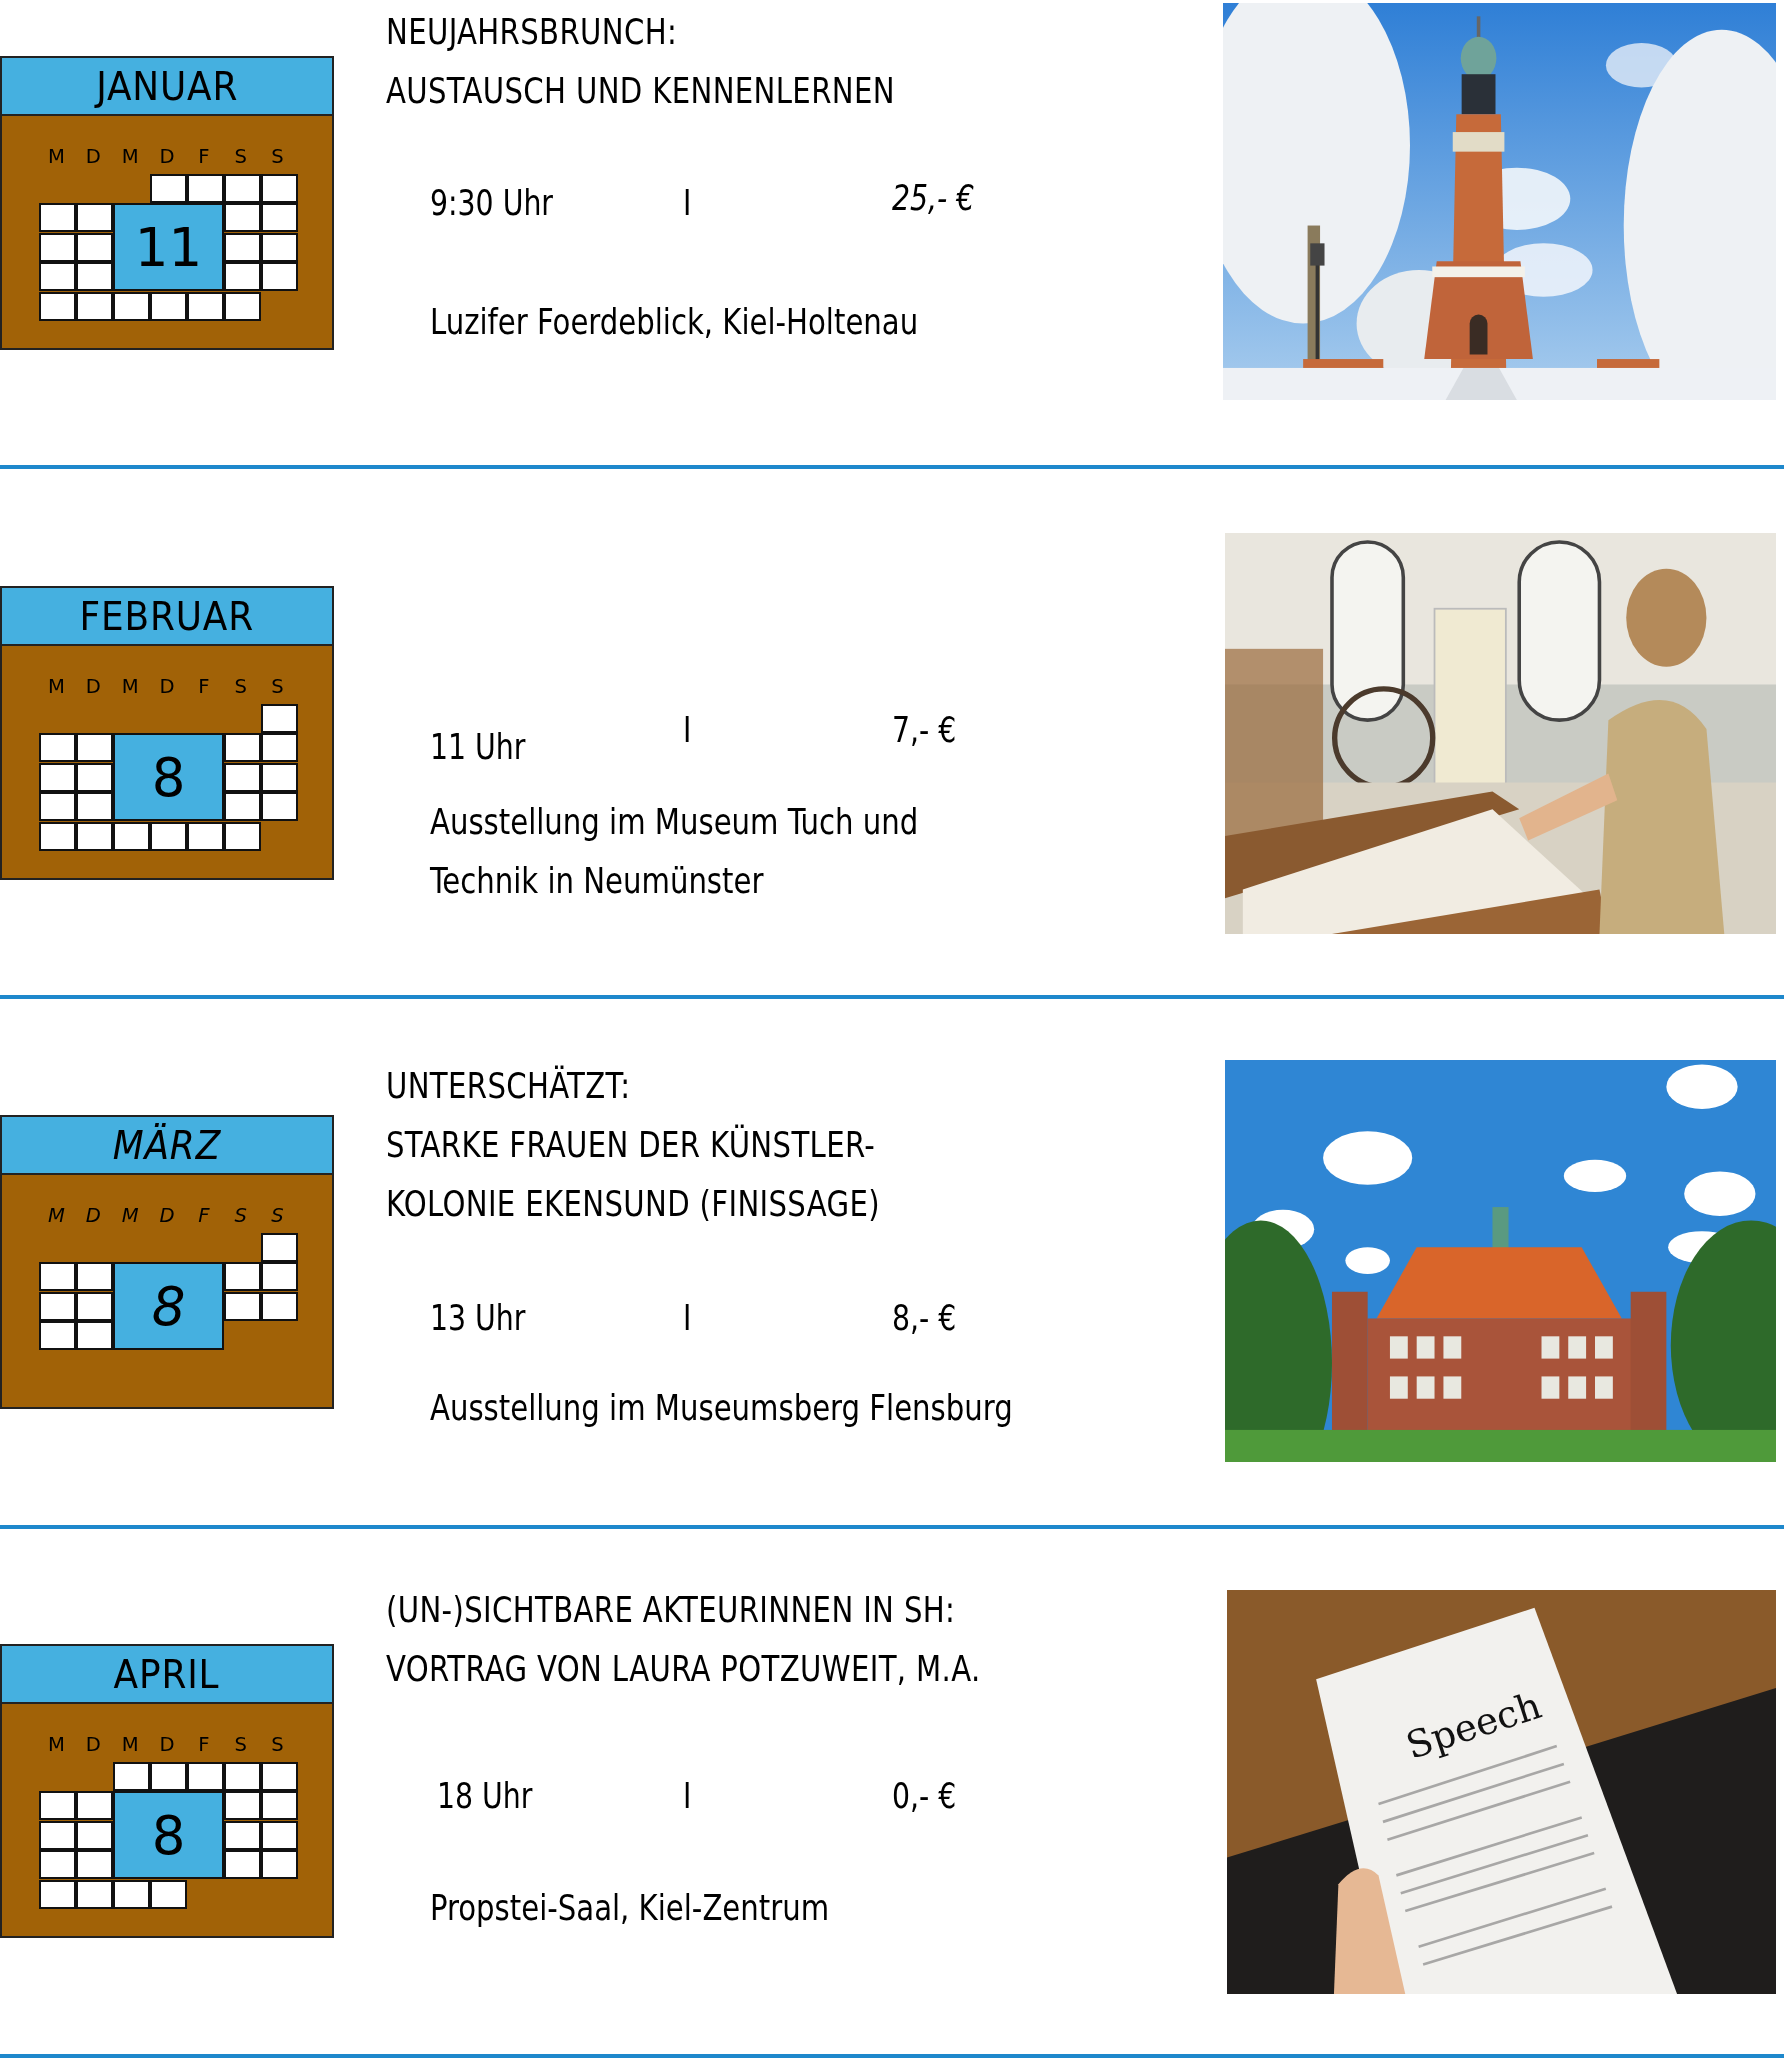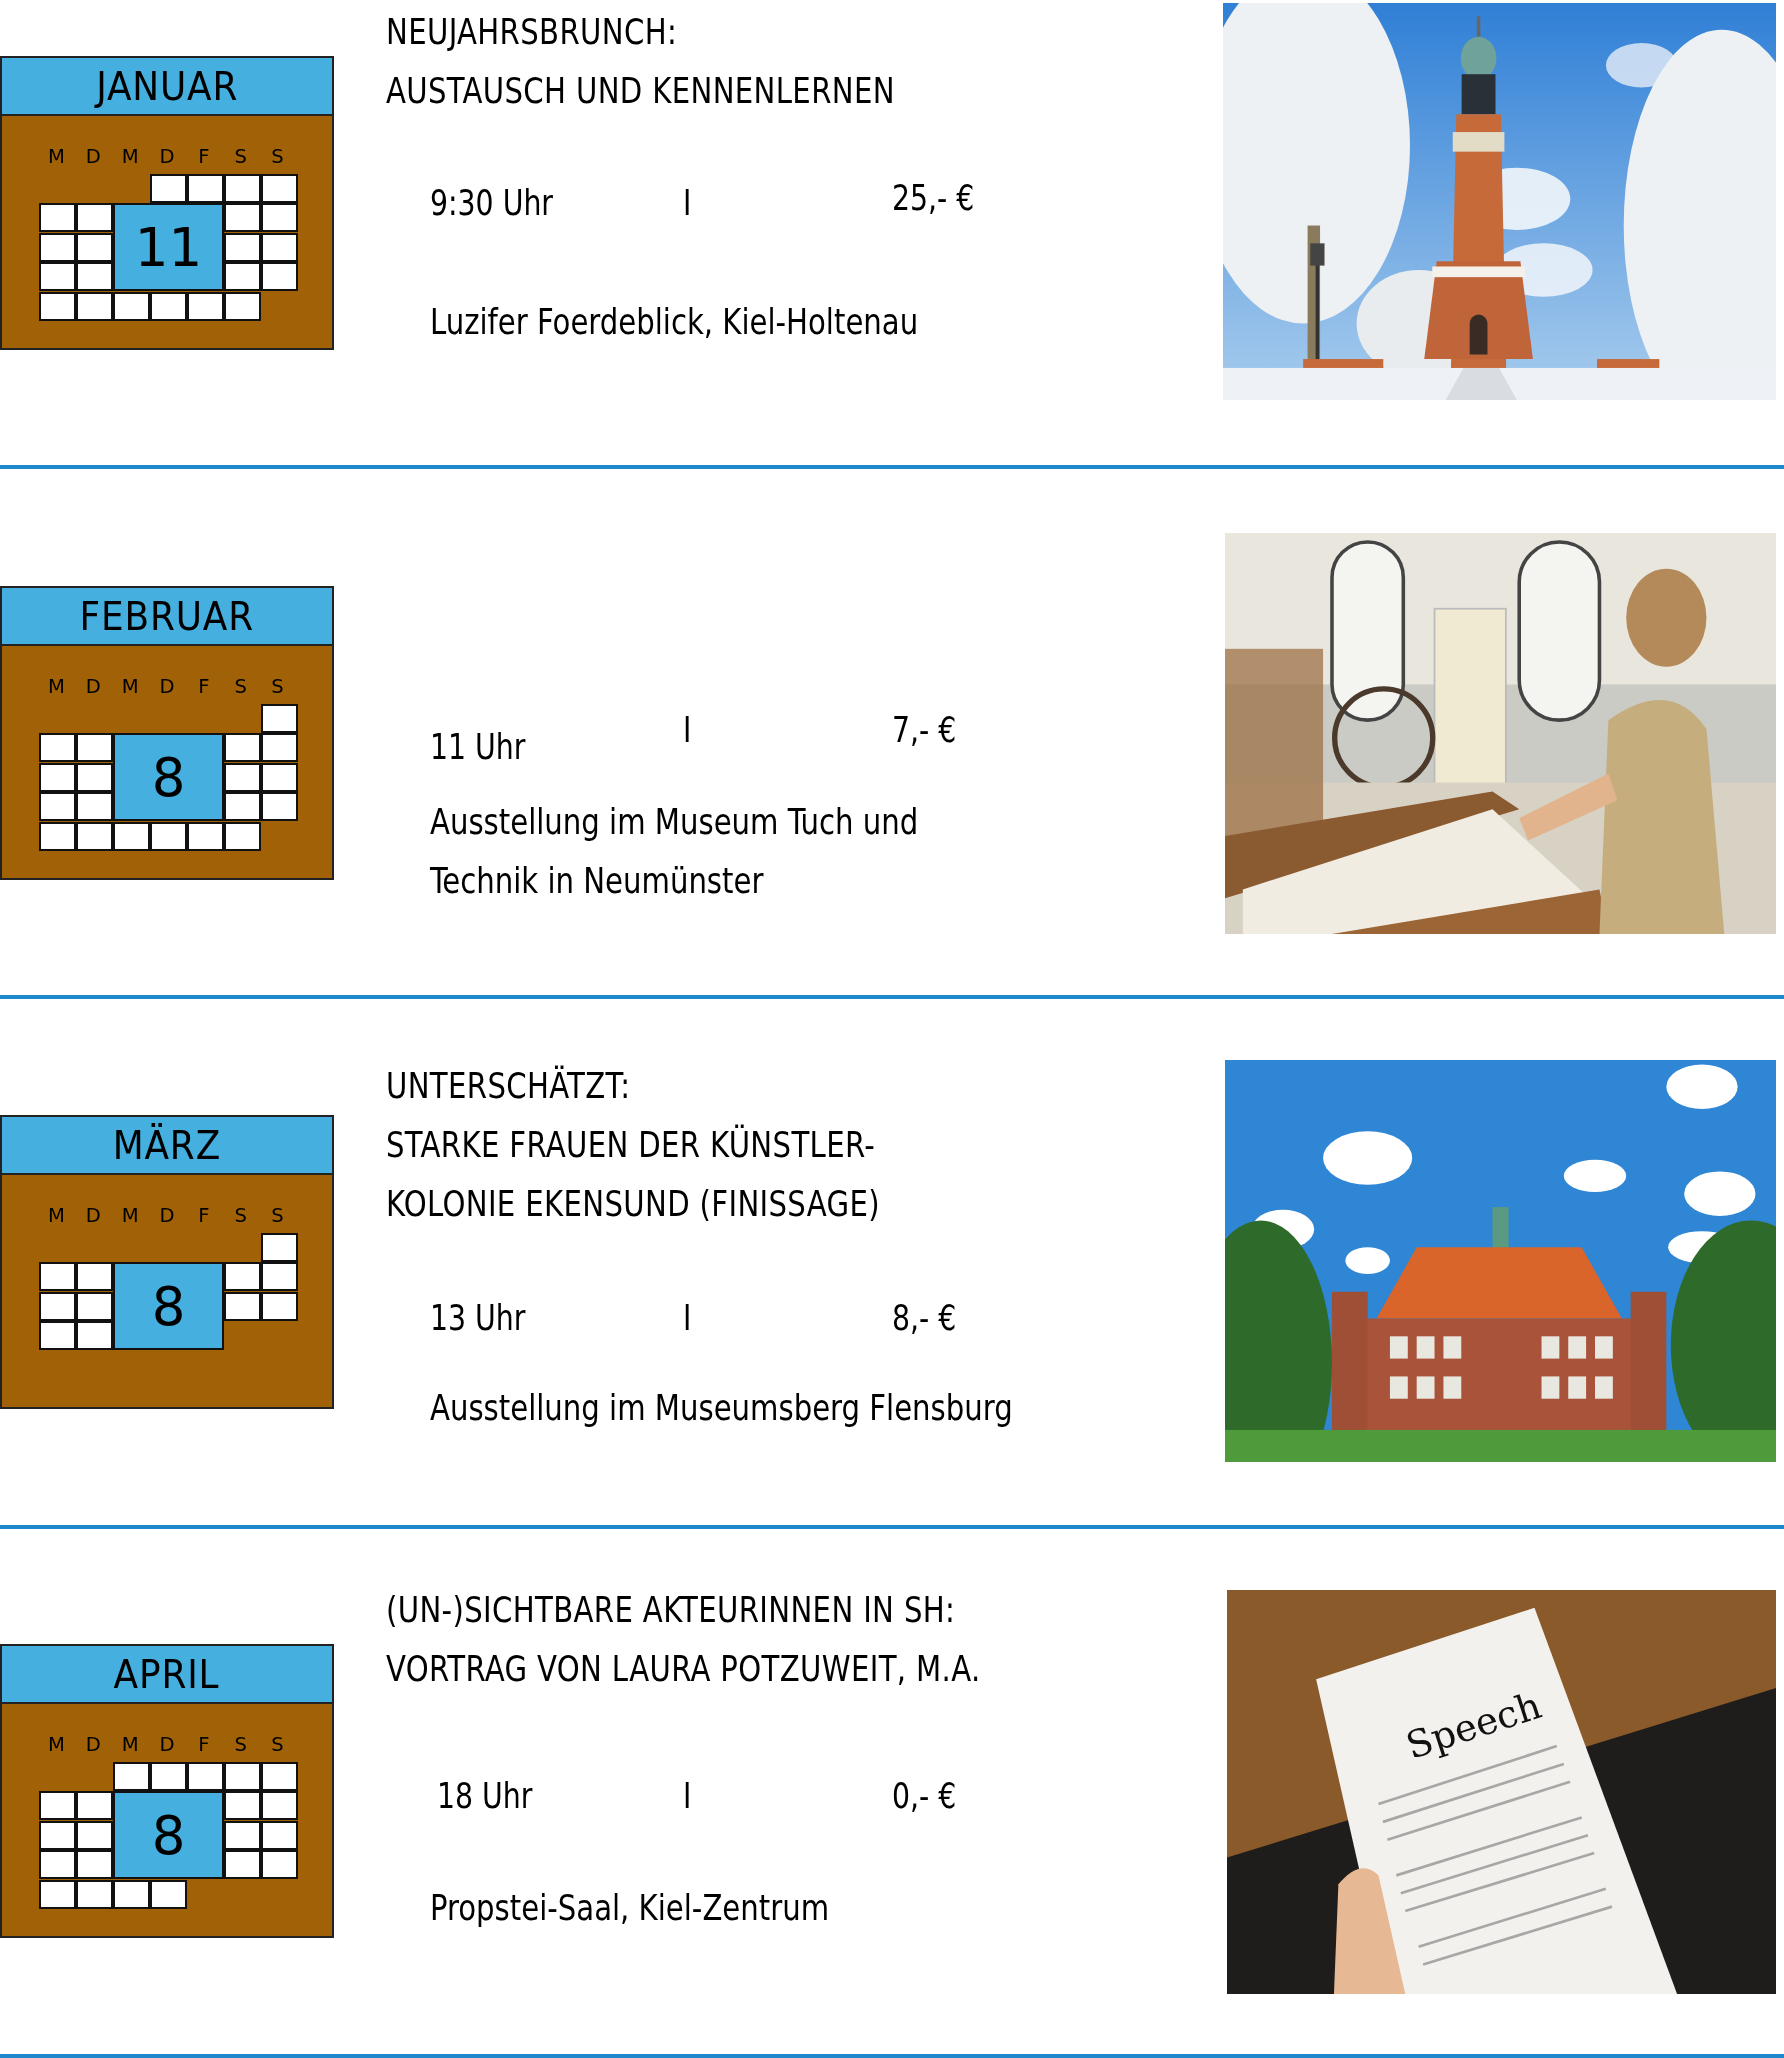--- a/index.html
+++ b/index.html
@@ -78,21 +78,21 @@
         <div class="cell" style="left:185px;top:118px"></div>
       <div class="cell-hl" style="left:74px;top:29px;width:111px;height:88px;">11</div>
     </div>
   </div>
   <div class="title" style="top:2px;">
     <span class="ln">NEUJAHRSBRUNCH:</span>
     <span class="ln">AUSTAUSCH UND KENNENLERNEN</span>
   </div>
   <div class="meta" style="left:430px;top:183px;"><span>9:30 Uhr</span></div>
   <div class="meta" style="left:683px;top:183px;"><span>I</span></div>
-  <div class="meta" style="left:892px;top:178px;"><span>25,- €</span></div>
+  <div class="meta" style="left:892px;top:178px;font-style:italic;"><span>25,- €</span></div>
   <div class="loc" style="top:292px;">
     <span class="ln">Luzifer Foerdeblick, Kiel-Holtenau</span>
   </div>
   <div class="photo" style="top:2.7px;height:397px;">
     <svg viewBox="0 0 621 446" preserveAspectRatio="none">
       <defs>
           <linearGradient id="sky1" x1="0" y1="0" x2="0" y2="1">
             <stop offset="0" stop-color="#2f7fd6"></stop>
             <stop offset="1" stop-color="#a9cdee"></stop>
           </linearGradient>
@@ -183,21 +183,21 @@
       <path d="M120 450 L420 400 L430 450 Z" fill="#9b6536"></path>
       <ellipse cx="495" cy="95" rx="45" ry="55" fill="#b48a5a"></ellipse>
       <path d="M430 210 Q500 160 540 220 L560 450 L420 450 Z" fill="#c6ad7d"></path>
       <path d="M330 320 L430 270 L440 300 L340 345 Z" fill="#e2b48d"></path>
     </svg>
   </div>
 </section>
 <div class="divider" style="top:995px;"></div>
 
 <section class="event" style="top:999px;height:528px;">
-  <div class="cal" style="top:116px;">
+  <div class="cal" style="top:116px;font-style:italic;">
     <div class="cal-head">
         <span>MÄRZ</span>
       </div>
     <div class="cal-days">
       <span>M</span>
         <span>D</span>
         <span>M</span>
         <span>D</span>
         <span>F</span>
         <span>S</span>

